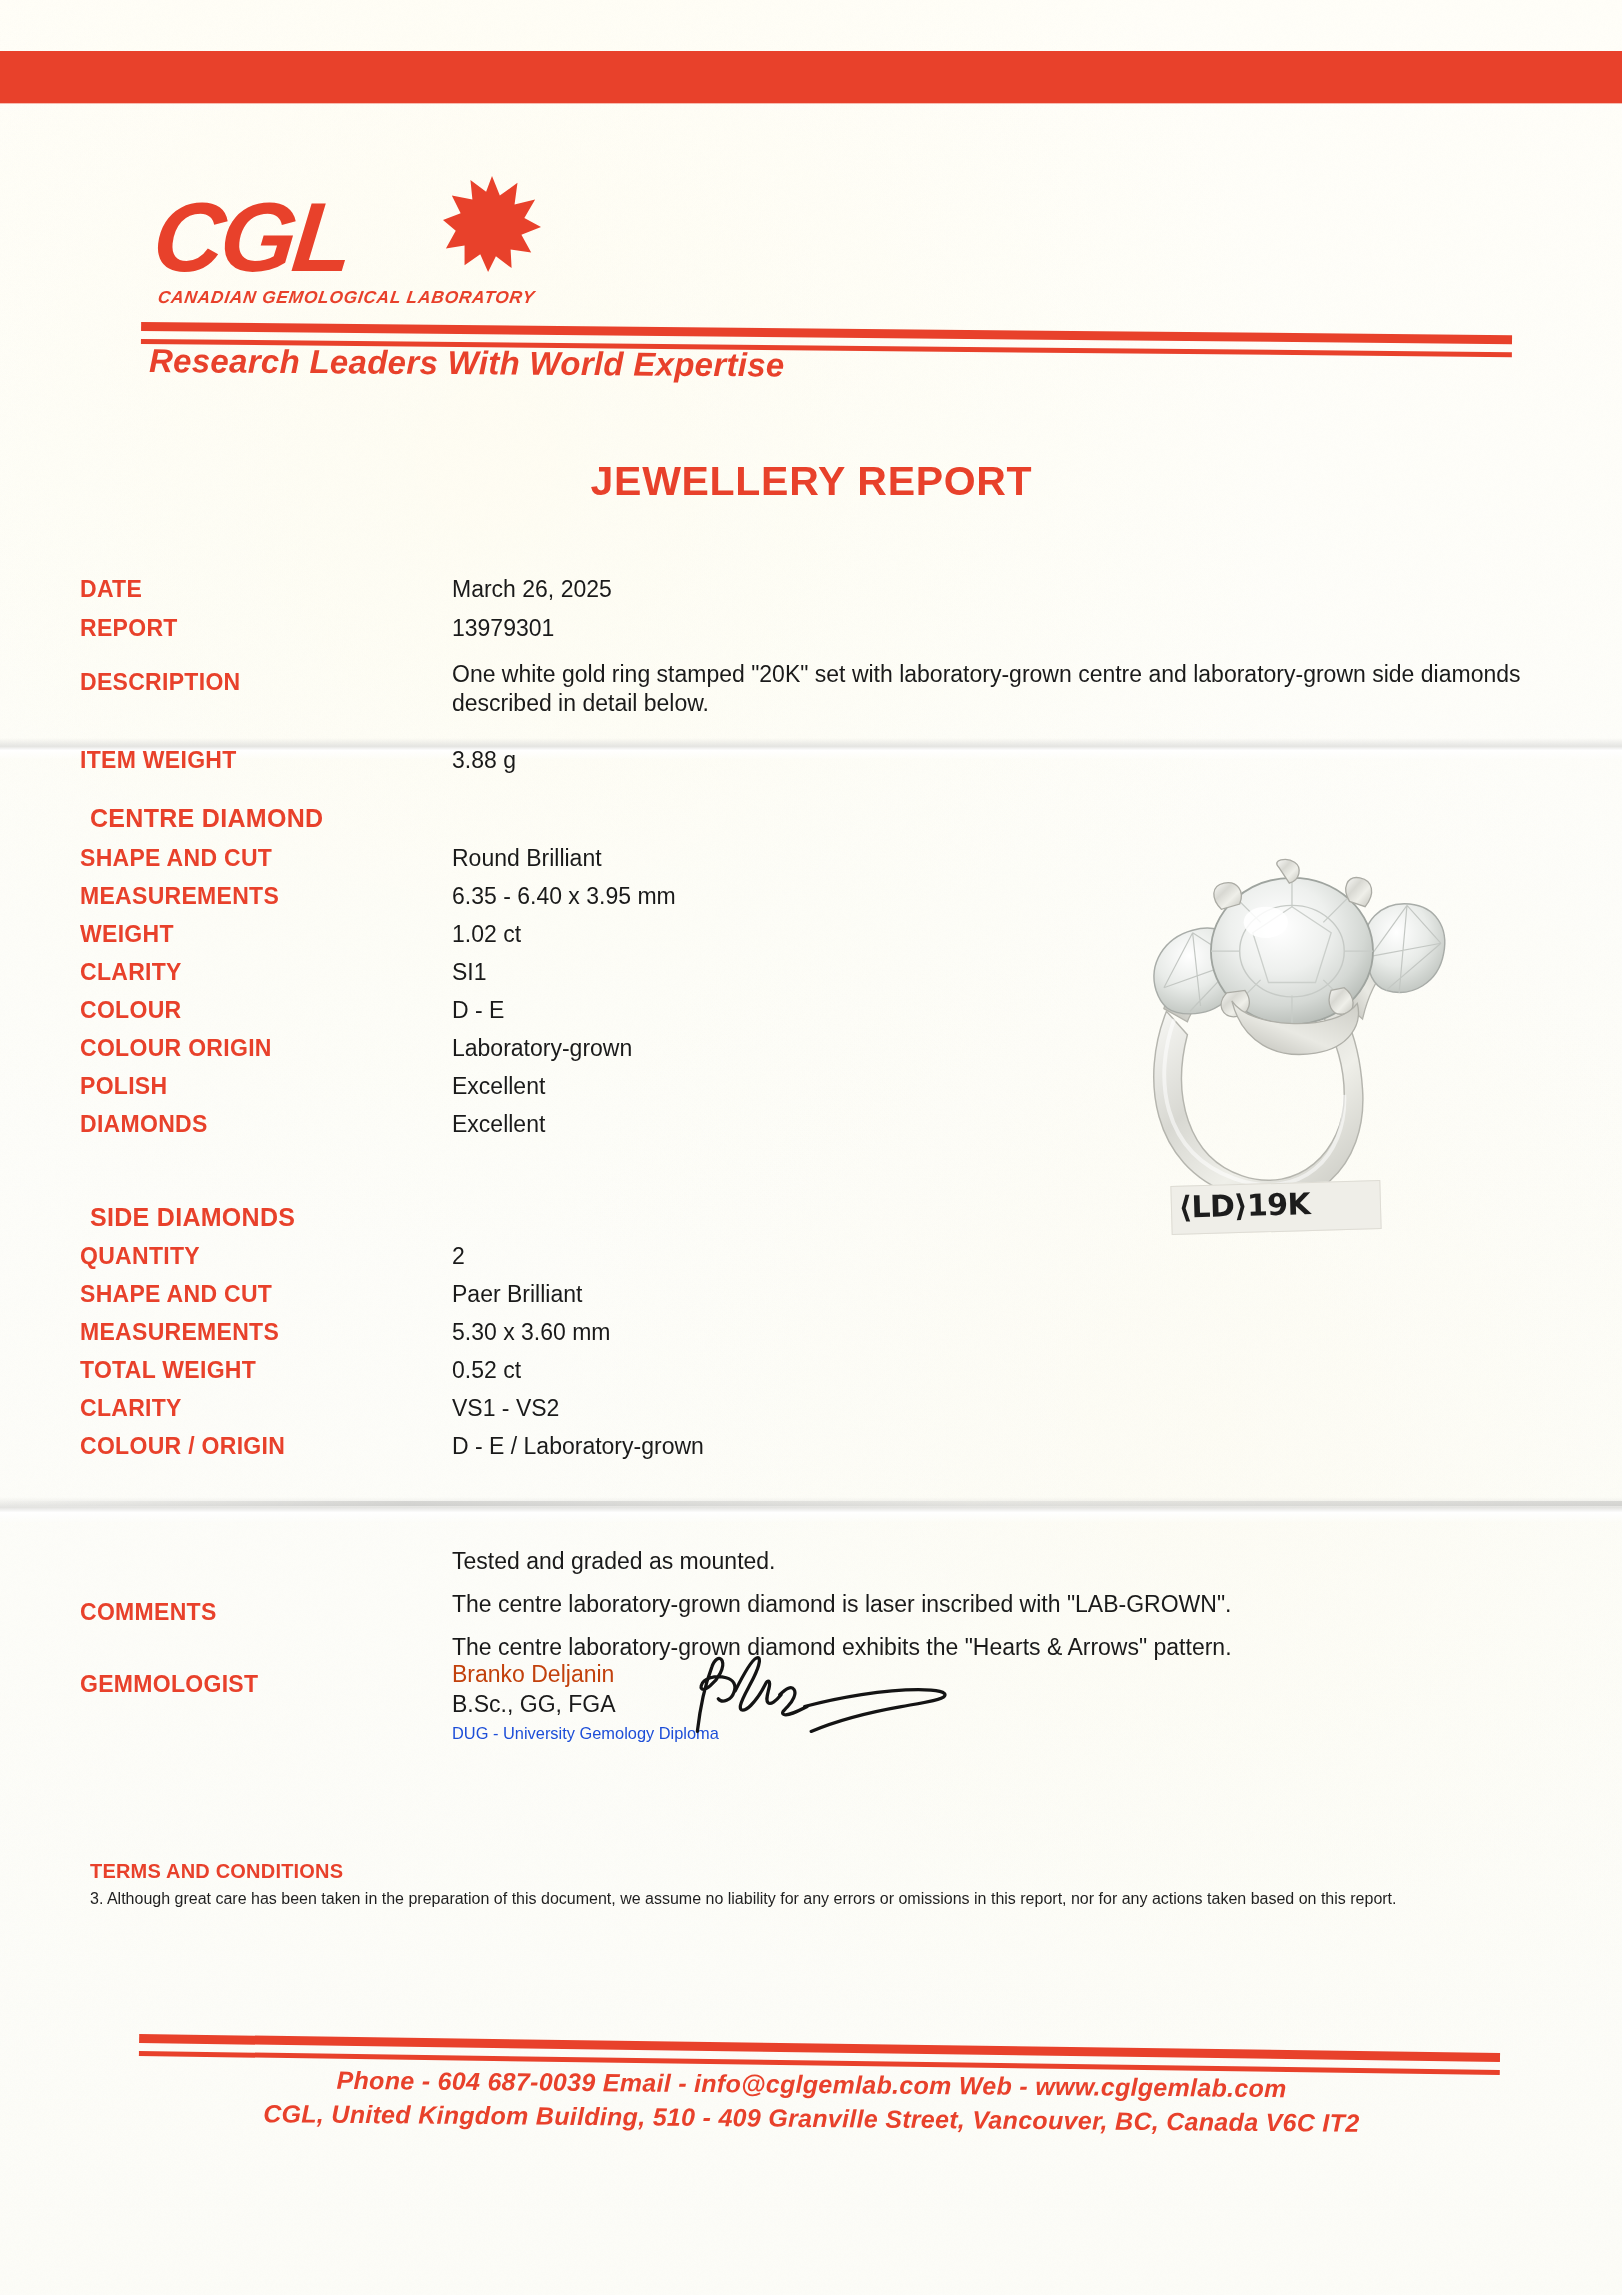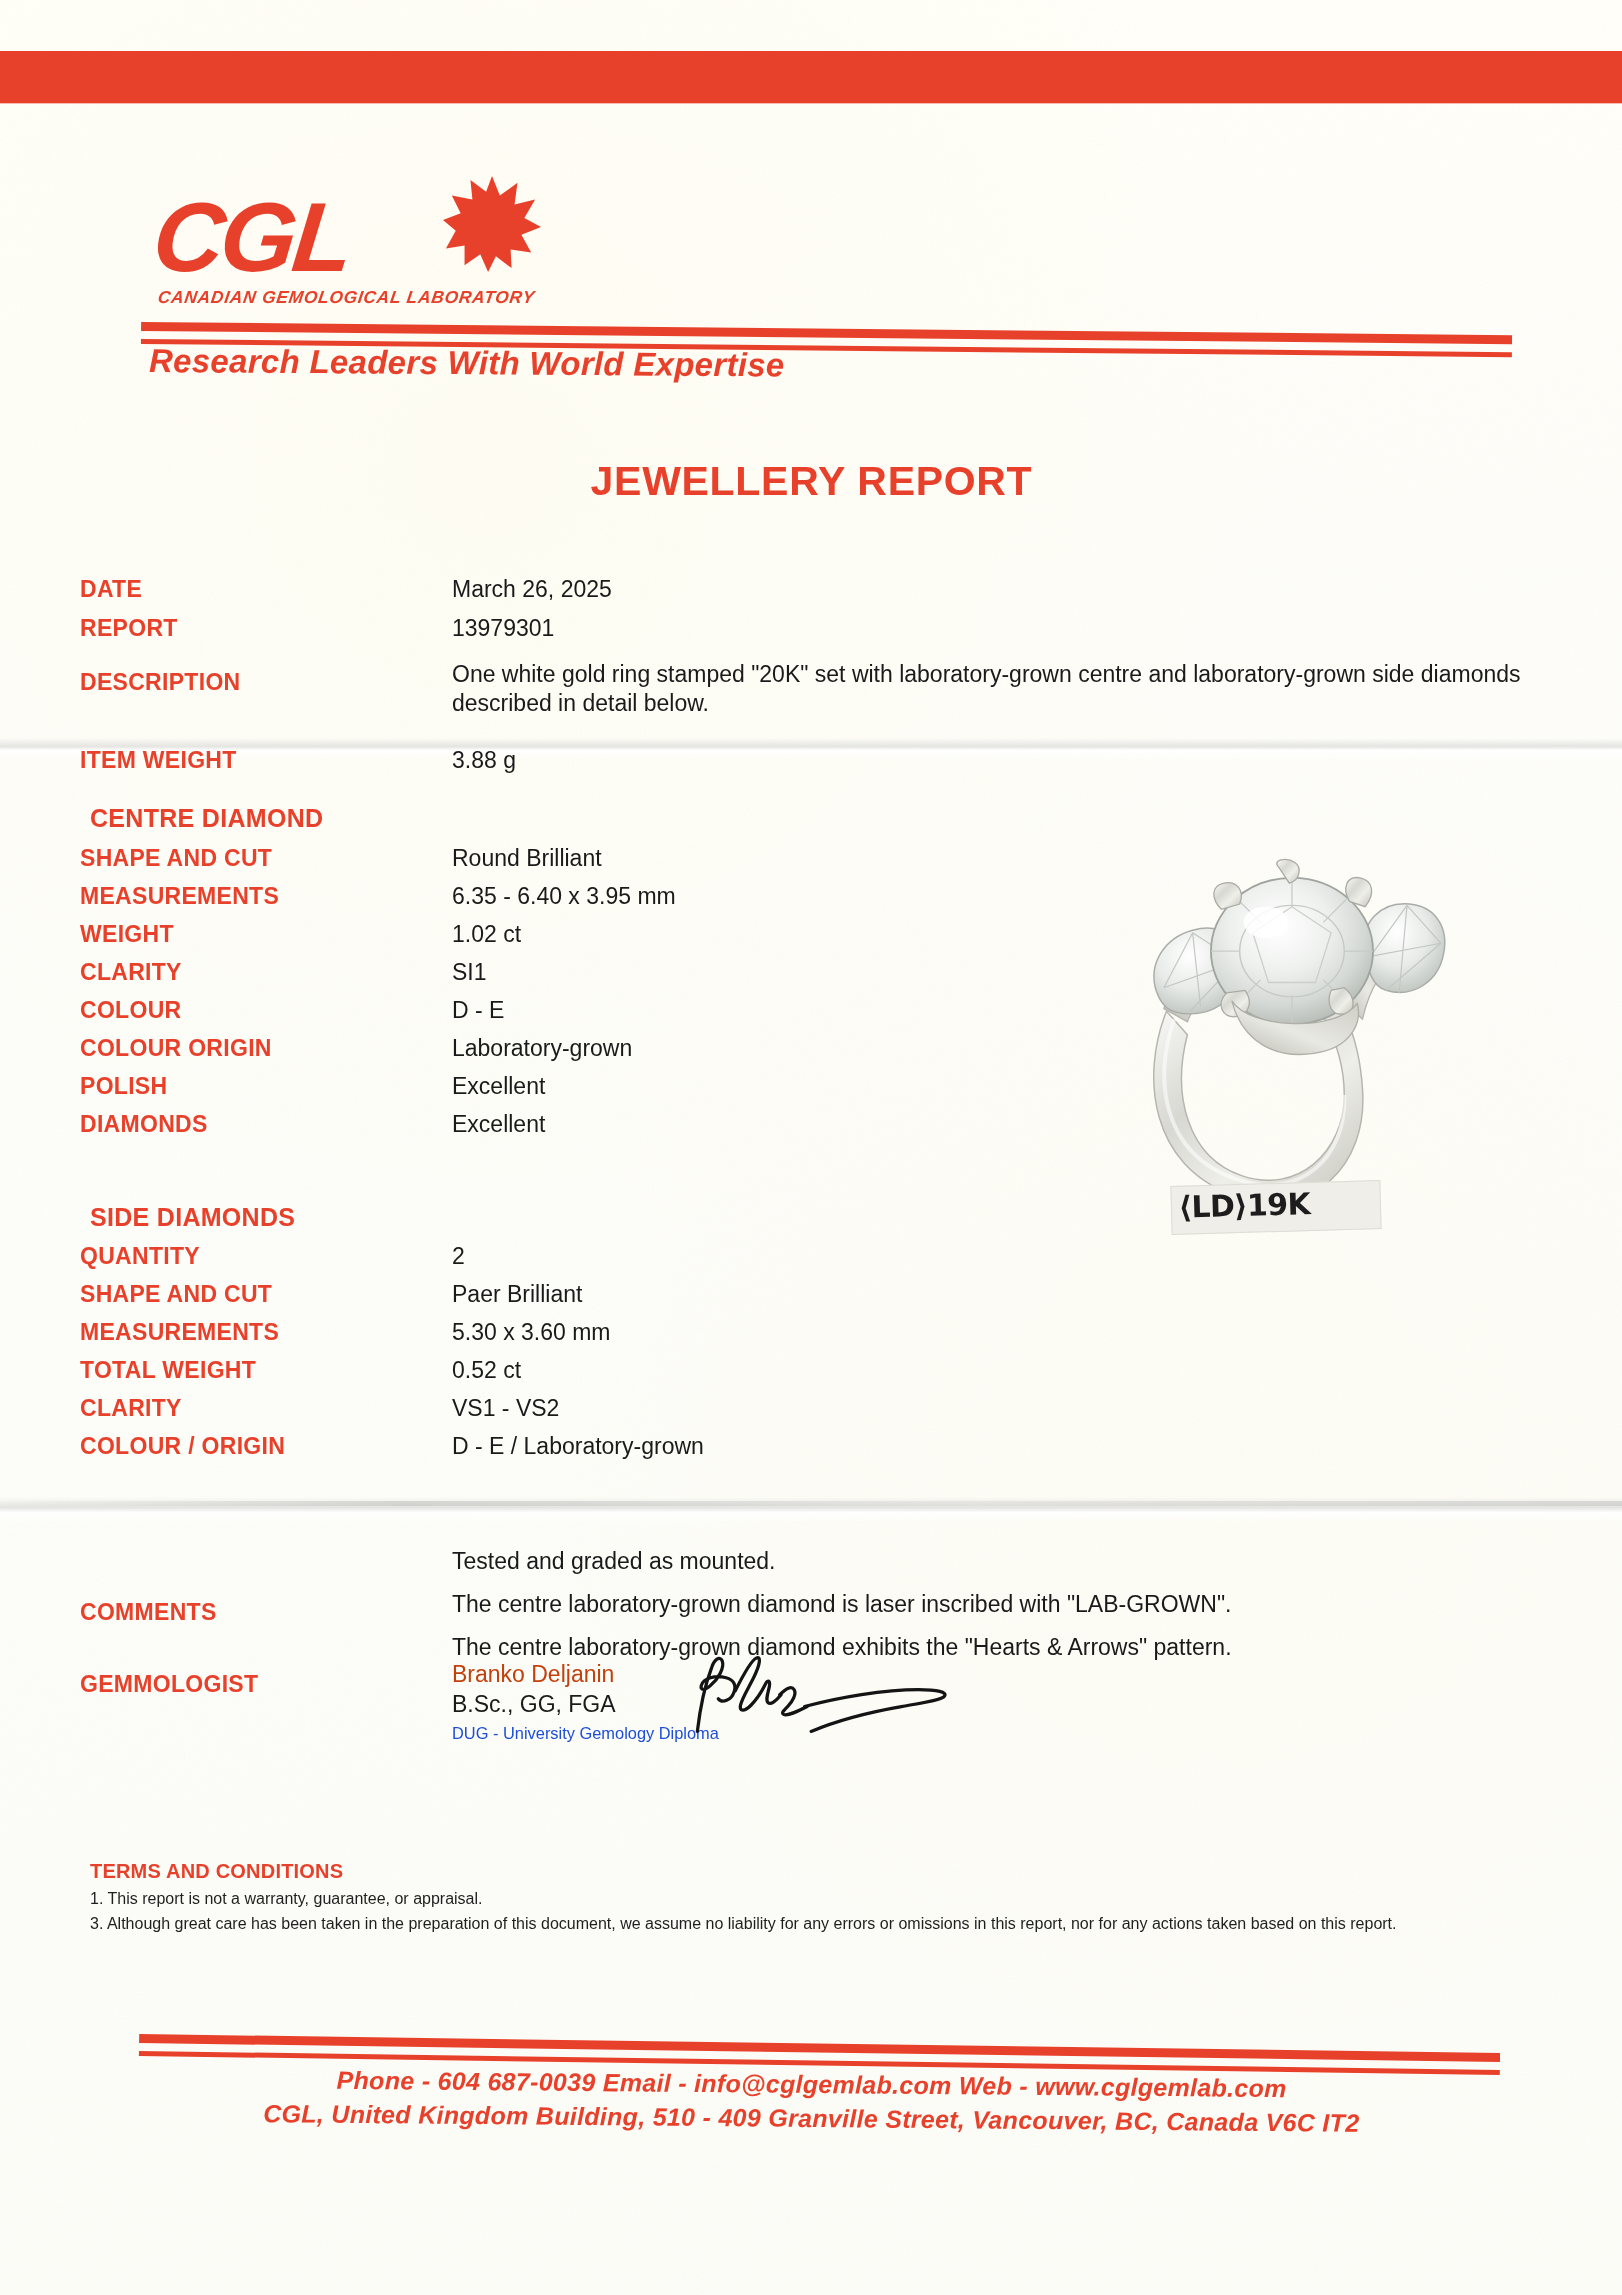--- a/index.html
+++ b/index.html
@@ -539,21 +539,20 @@
   </svg>
 
   <div class="stamp-label">
     <span class="stamp-text">
       <span>⟨LD⟩</span><span>19K</span>
     </span>
   </div>
 
   <div class="terms-head">TERMS AND CONDITIONS</div>
   <div class="terms-body">
-    <p>1. This report is not a warranty, guarantee, or appraisal.</p>
     <p>3. Although great care has been taken in the preparation of this document, we assume no liability for any errors or  omissions in this report, nor for any actions taken based on this report.</p>
   </div>
 
   <div class="rule-wrap-bot">
     <div class="rule-thick"></div>
     <div class="rule-thin"></div>
   </div>
 
   <div class="footer-lines">
     <div>Phone - 604 687-0039 Email - info@cglgemlab.com   Web - www.cglgemlab.com</div>

